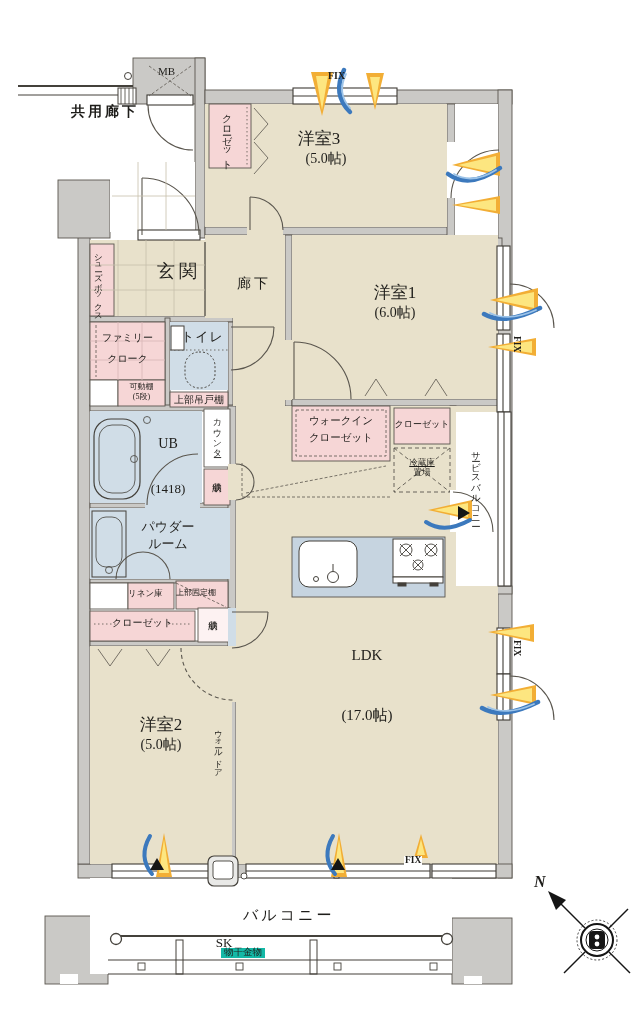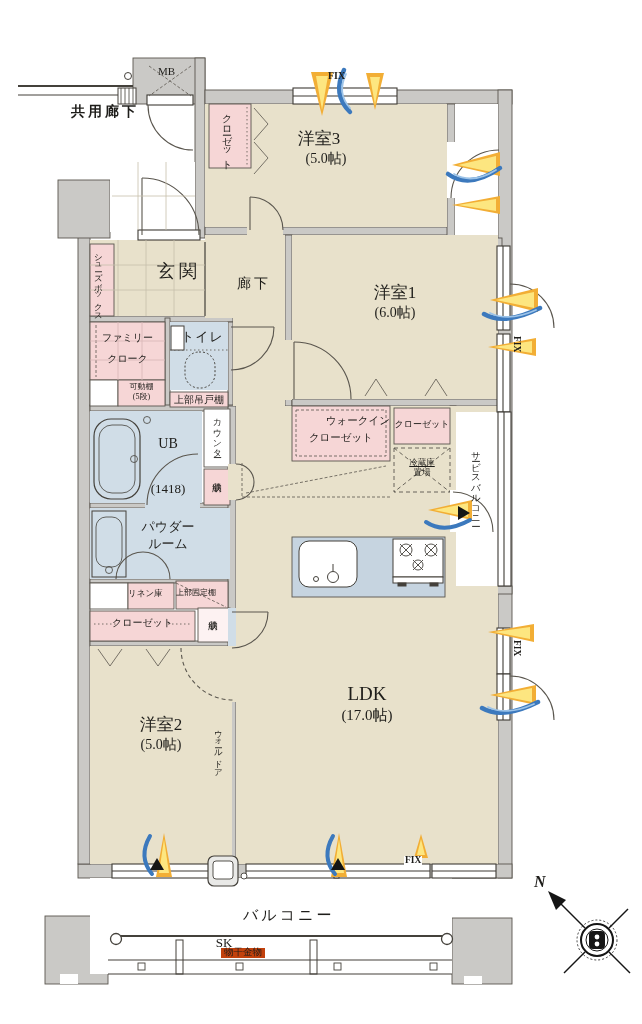--- a/index.html
+++ b/index.html
@@ -344,44 +344,44 @@
   <div class="lbl c" style="left:118px;top:383px;width:47px;font-size:8px;">可動棚</div>
   <div class="lbl c" style="left:118px;top:393px;width:47px;font-size:8px;">(5段)</div>
   <div class="lbl c" style="left:170px;top:395px;width:58px;font-size:10px;">上部吊戸棚</div>
 
   <div class="lbl v" style="left:212px;top:412px;height:54px;font-size:9px;">カウンター</div>
   <div class="lbl v" style="left:211px;top:475px;height:26px;font-size:9.5px;">収納</div>
 
   <div class="lbl c" style="left:138px;top:437px;width:60px;font-size:14px;">UB</div>
   <div class="lbl c" style="left:130px;top:454px;width:76px;font-size:13px;margin-top:28px;">(1418)</div>
 
-  <div class="lbl c" style="left:292px;top:415px;width:98px;font-size:10.5px;text-align:right;">ウォークイン</div>
+  <div class="lbl c" style="left:292px;top:415px;width:98px;font-size:10.5px;">ウォークイン</div>
   <div class="lbl c" style="left:292px;top:432px;width:98px;font-size:10.5px;">クローゼット</div>
   <div class="lbl c" style="left:394px;top:420px;width:56px;font-size:9px;">クローゼット</div>
   <div class="lbl c" style="left:394px;top:458px;width:56px;font-size:8.5px;text-decoration:underline;">冷蔵庫</div>
   <div class="lbl c" style="left:394px;top:468px;width:56px;font-size:8.5px;">置場</div>
 
   <div class="lbl v" style="left:470px;top:445px;height:126px;font-size:9.5px;">サービスバルコニー</div>
 
   <div class="lbl c" style="left:118px;top:520px;width:100px;font-size:13px;">パウダー</div>
   <div class="lbl c" style="left:118px;top:537px;width:100px;font-size:13px;">ルーム</div>
   <div class="lbl c" style="left:128px;top:589px;width:29px;font-size:8.5px;">リネン庫</div>
   <div class="lbl c" style="left:176px;top:589px;width:33px;font-size:8px;">上部固定棚</div>
   <div class="lbl c" style="left:90px;top:618px;width:105px;font-size:10px;">クローゼット</div>
   <div class="lbl v" style="left:207px;top:613px;height:26px;font-size:9.5px;">収納</div>
 
   <div class="lbl c" style="left:90px;top:716px;width:142px;font-size:17px;">洋室2</div>
   <div class="lbl c" style="left:90px;top:738px;width:142px;font-size:14px;">(5.0帖)</div>
   <div class="lbl v" style="left:214px;top:724px;height:54px;font-size:8.5px;">ウォールドア</div>
 
-  <div class="lbl c" style="left:236px;top:684px;width:262px;font-size:19px;">LDK</div>
+  <div class="lbl c" style="left:236px;top:648px;width:262px;font-size:15px;">LDK</div>
   <div class="lbl c" style="left:236px;top:708px;width:262px;font-size:15px;">(17.0帖)</div>
 
   <div class="lbl b rot" style="left:521px;top:336px;font-size:9.5px;">FIX</div>
   <div class="lbl b rot" style="left:521px;top:640px;font-size:9.5px;">FIX</div>
   <div class="lbl b" style="left:404px;top:856px;font-size:9.5px;background:#ffffff;padding:0 1px;">FIX</div>
 
   <div class="lbl c" style="left:206px;top:936px;width:36px;font-size:13px;">SK</div>
   <div class="lbl" style="left:243px;top:908px;font-size:15px;letter-spacing:3px;">バルコニー</div>
-  <div class="lbl" style="left:221px;top:948px;font-size:9.5px;background:#c2410c;padding:0 3px;text-align:right;">物干金物</div>
+  <div class="lbl" style="left:221px;top:948px;font-size:9.5px;background:#14b8a6;padding:0 3px;text-align:right;">物干金物</div>
 
   <div class="lbl b" style="left:534px;top:874px;font-size:16px;font-style:italic;">N</div>
 </div>
 
 </body></html>

